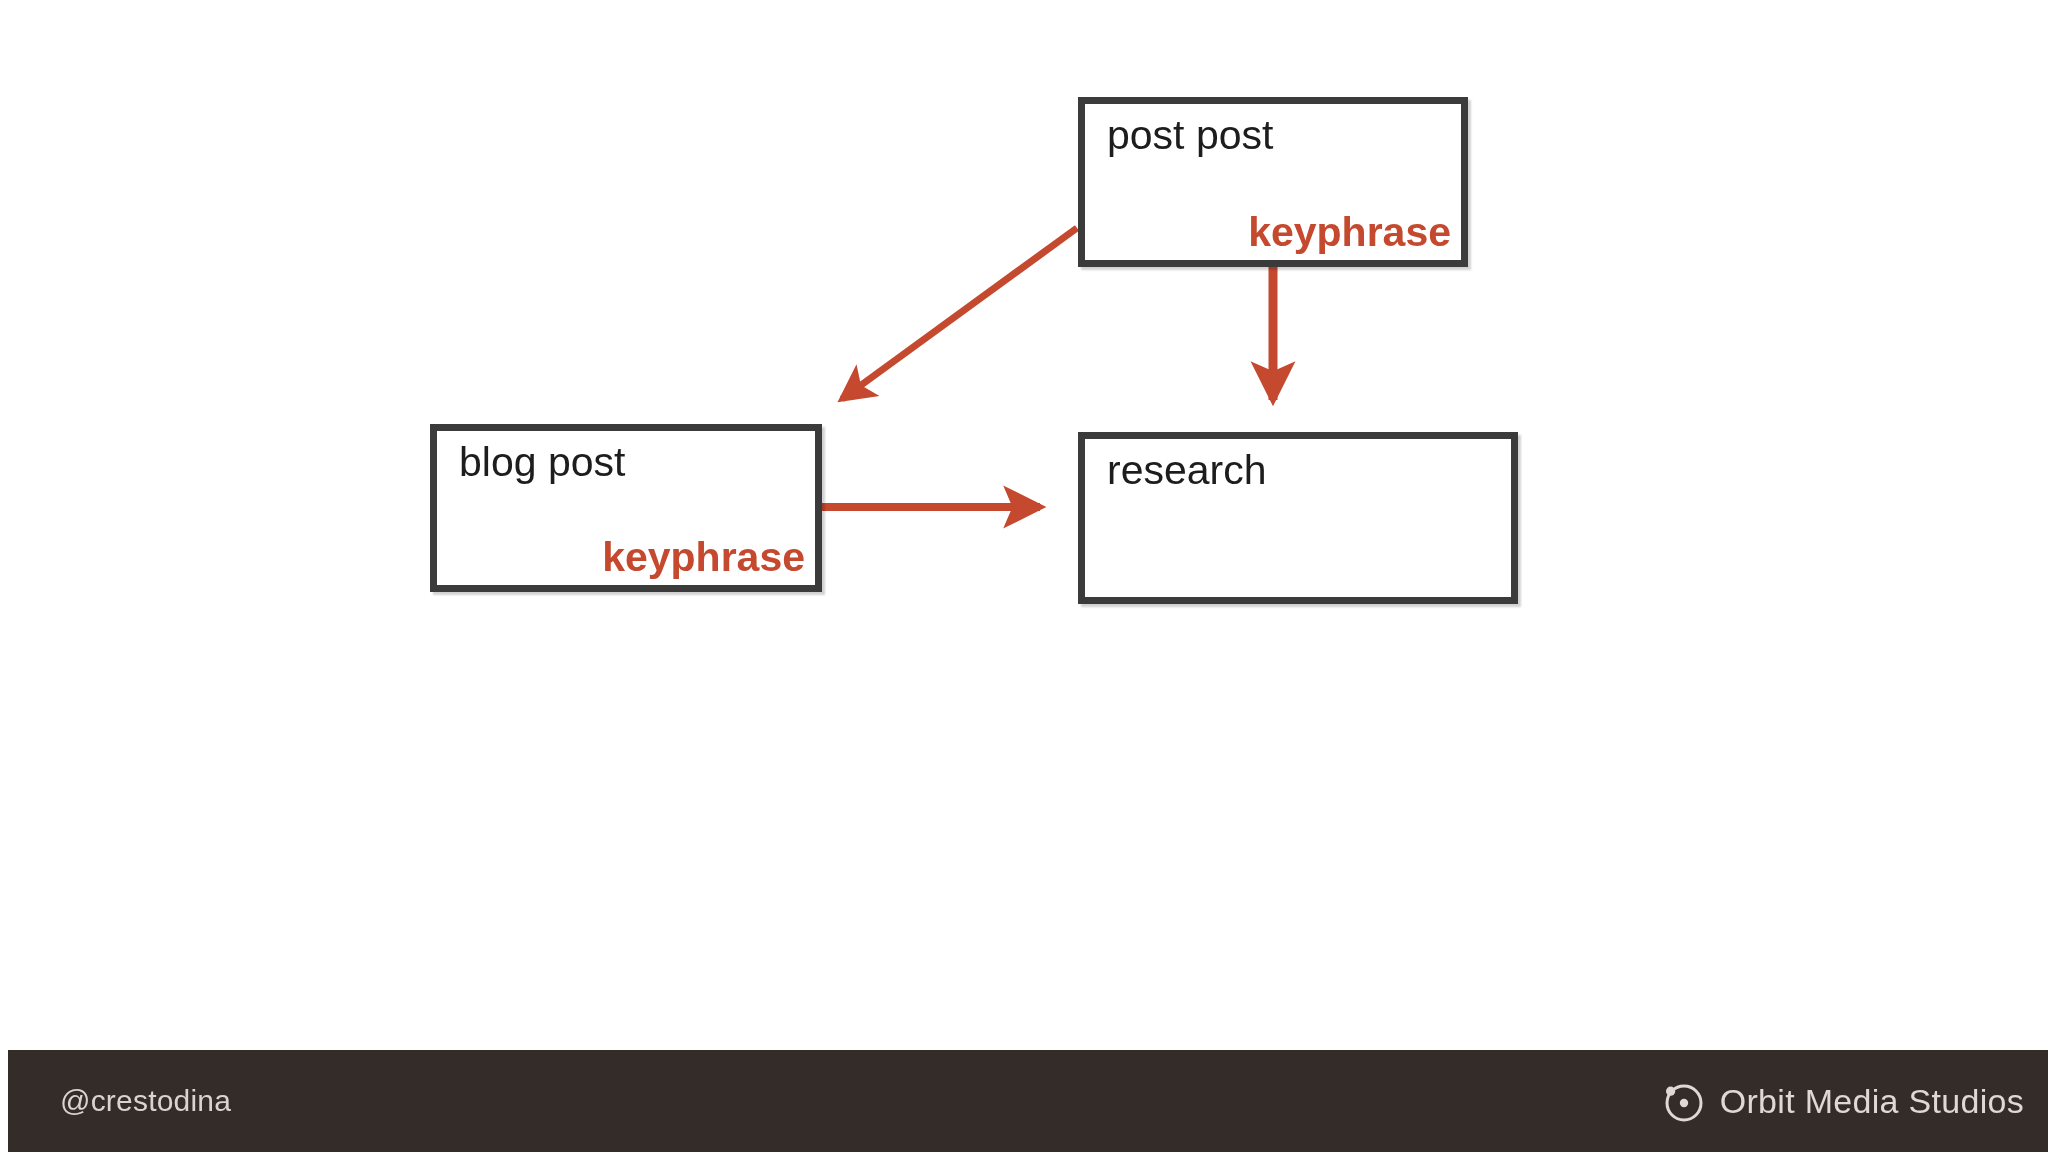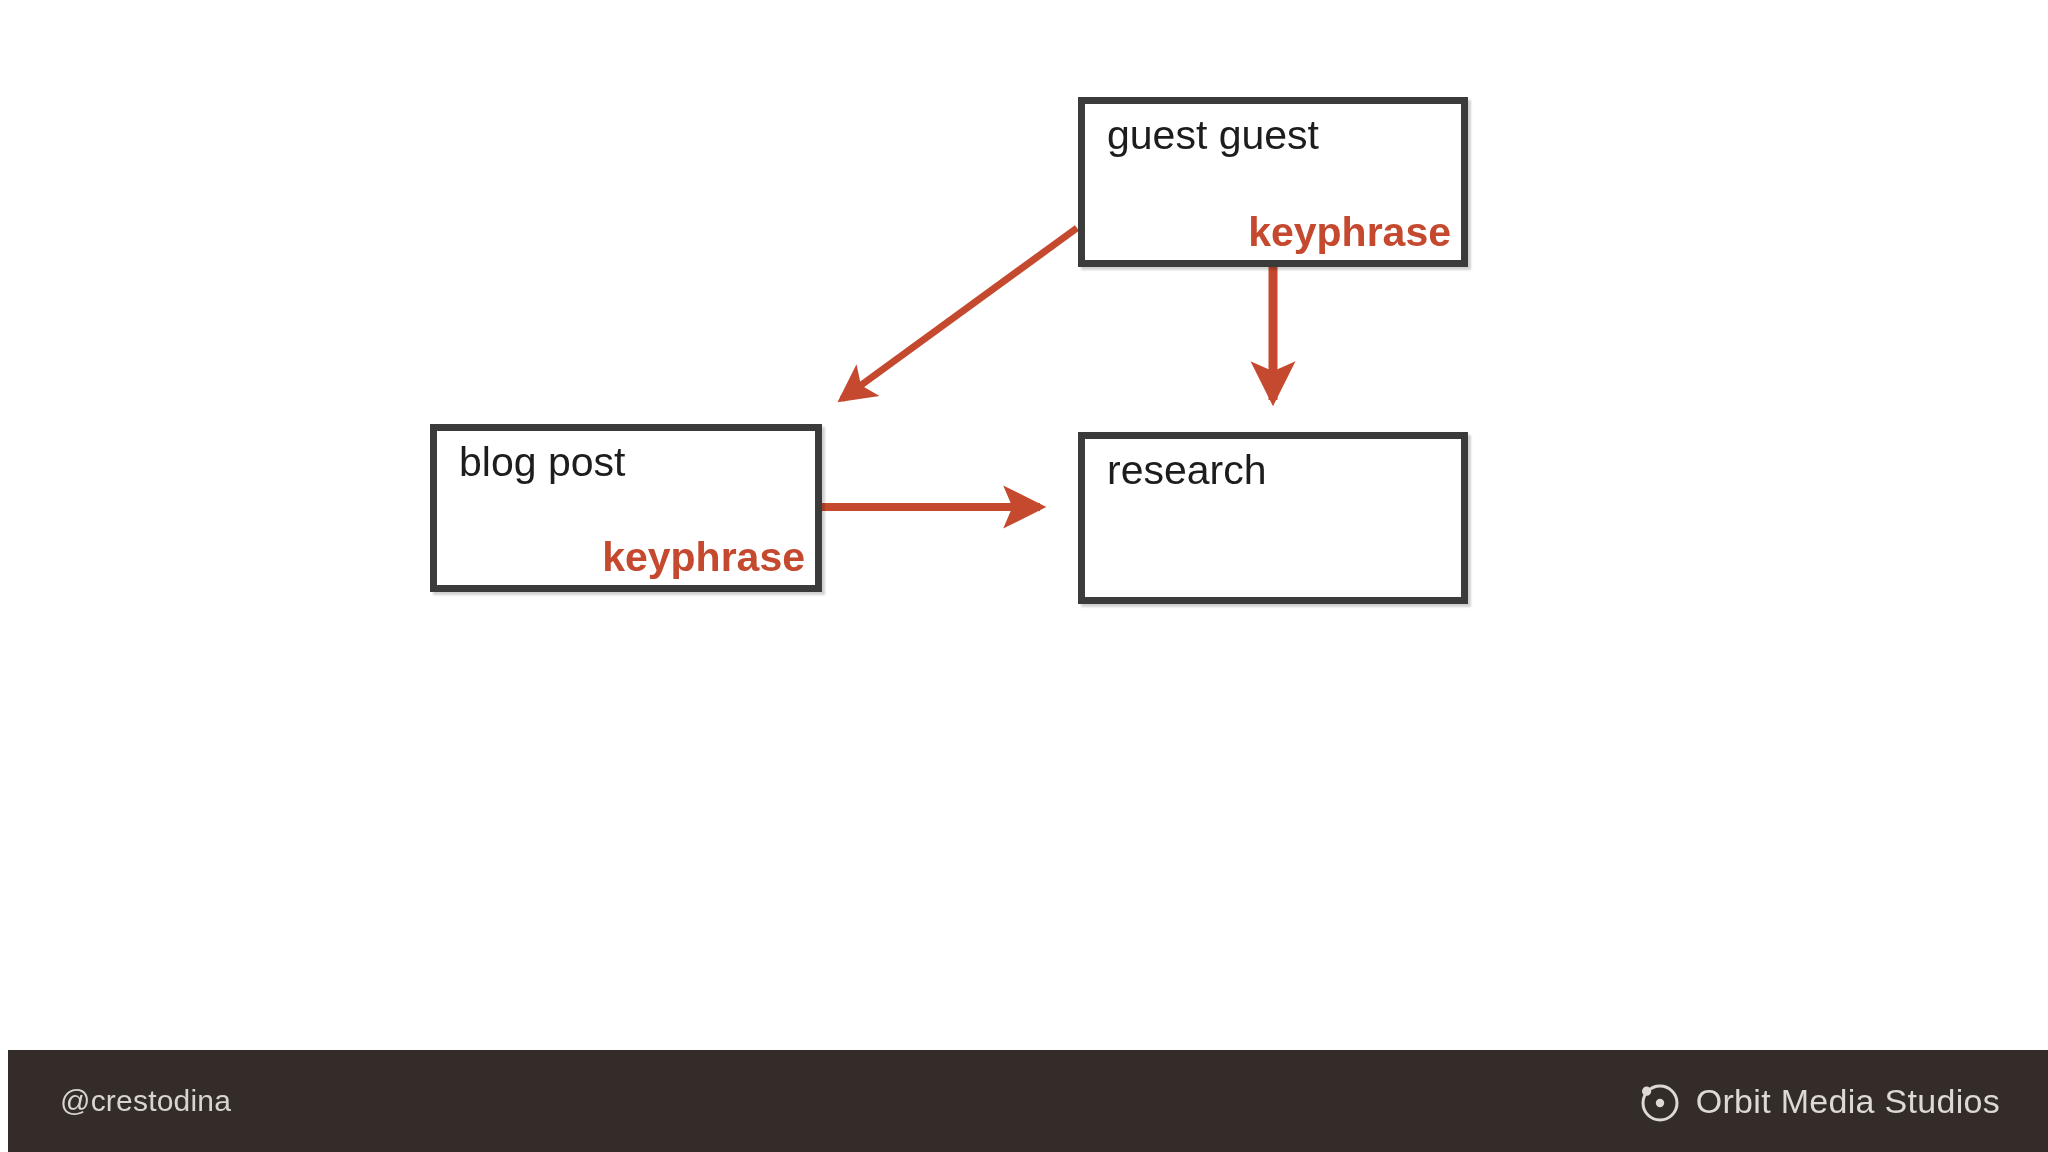--- a/index.html
+++ b/index.html
@@ -39,21 +39,21 @@
     bottom: 4px;
     font-size: 41px;
     line-height: 1.15;
     color: #c4492e;
     white-space: nowrap;
     font-weight: bold;
   }
 
   #node-guest  { left: 1078px; top: 97px;  width: 390px; height: 170px; }
   #node-blog   { left: 430px;  top: 424px; width: 392px; height: 168px; }
-  #node-research { left: 1078px; top: 432px; width: 390px; height: 172px; }
+  #node-research { left: 1078px; top: 432px; width: 440px; height: 172px; }
 
   
   #connectors {
     position: absolute;
     left: 0;
     top: 0;
     width: 2048px;
     height: 1152px;
     pointer-events: none;
   }
@@ -70,21 +70,21 @@
     align-items: center;
     justify-content: space-between;
   }
   #handle {
     margin-left: 52px;
     color: #d9d4cf;
     font-size: 30px;
     letter-spacing: 0.2px;
   }
   #brand {
-    margin-right: 56px;
+    margin-right: 32px;
     display: flex;
     align-items: center;
     gap: 13px;
   }
   #brand-name {
     color: #ded9d4;
     font-size: 34px;
     letter-spacing: 0.3px;
   }
   .orbit-logo { display: block; }
@@ -108,21 +108,21 @@
     </defs>
 
     <line x1="1077" y1="228" x2="842" y2="399" stroke="#c4492e" stroke-width="7" marker-end="url(#ah-diag)"></line>
 
     <line x1="1273" y1="263" x2="1273" y2="400" stroke="#c4492e" stroke-width="9" marker-end="url(#ah-down)"></line>
 
     <line x1="820" y1="507" x2="1040" y2="507" stroke="#c4492e" stroke-width="8" marker-end="url(#ah-right)"></line>
   </svg>
 
   <div class="node" id="node-guest">
-    <span class="node-title">guest guest</span>
+    <span class="node-title">post post</span>
     <span class="node-tag">keyphrase</span>
   </div>
 
   <div class="node" id="node-blog">
     <span class="node-title">blog post</span>
     <span class="node-tag">keyphrase</span>
   </div>
 
   <div class="node" id="node-research">
     <span class="node-title">research</span>

